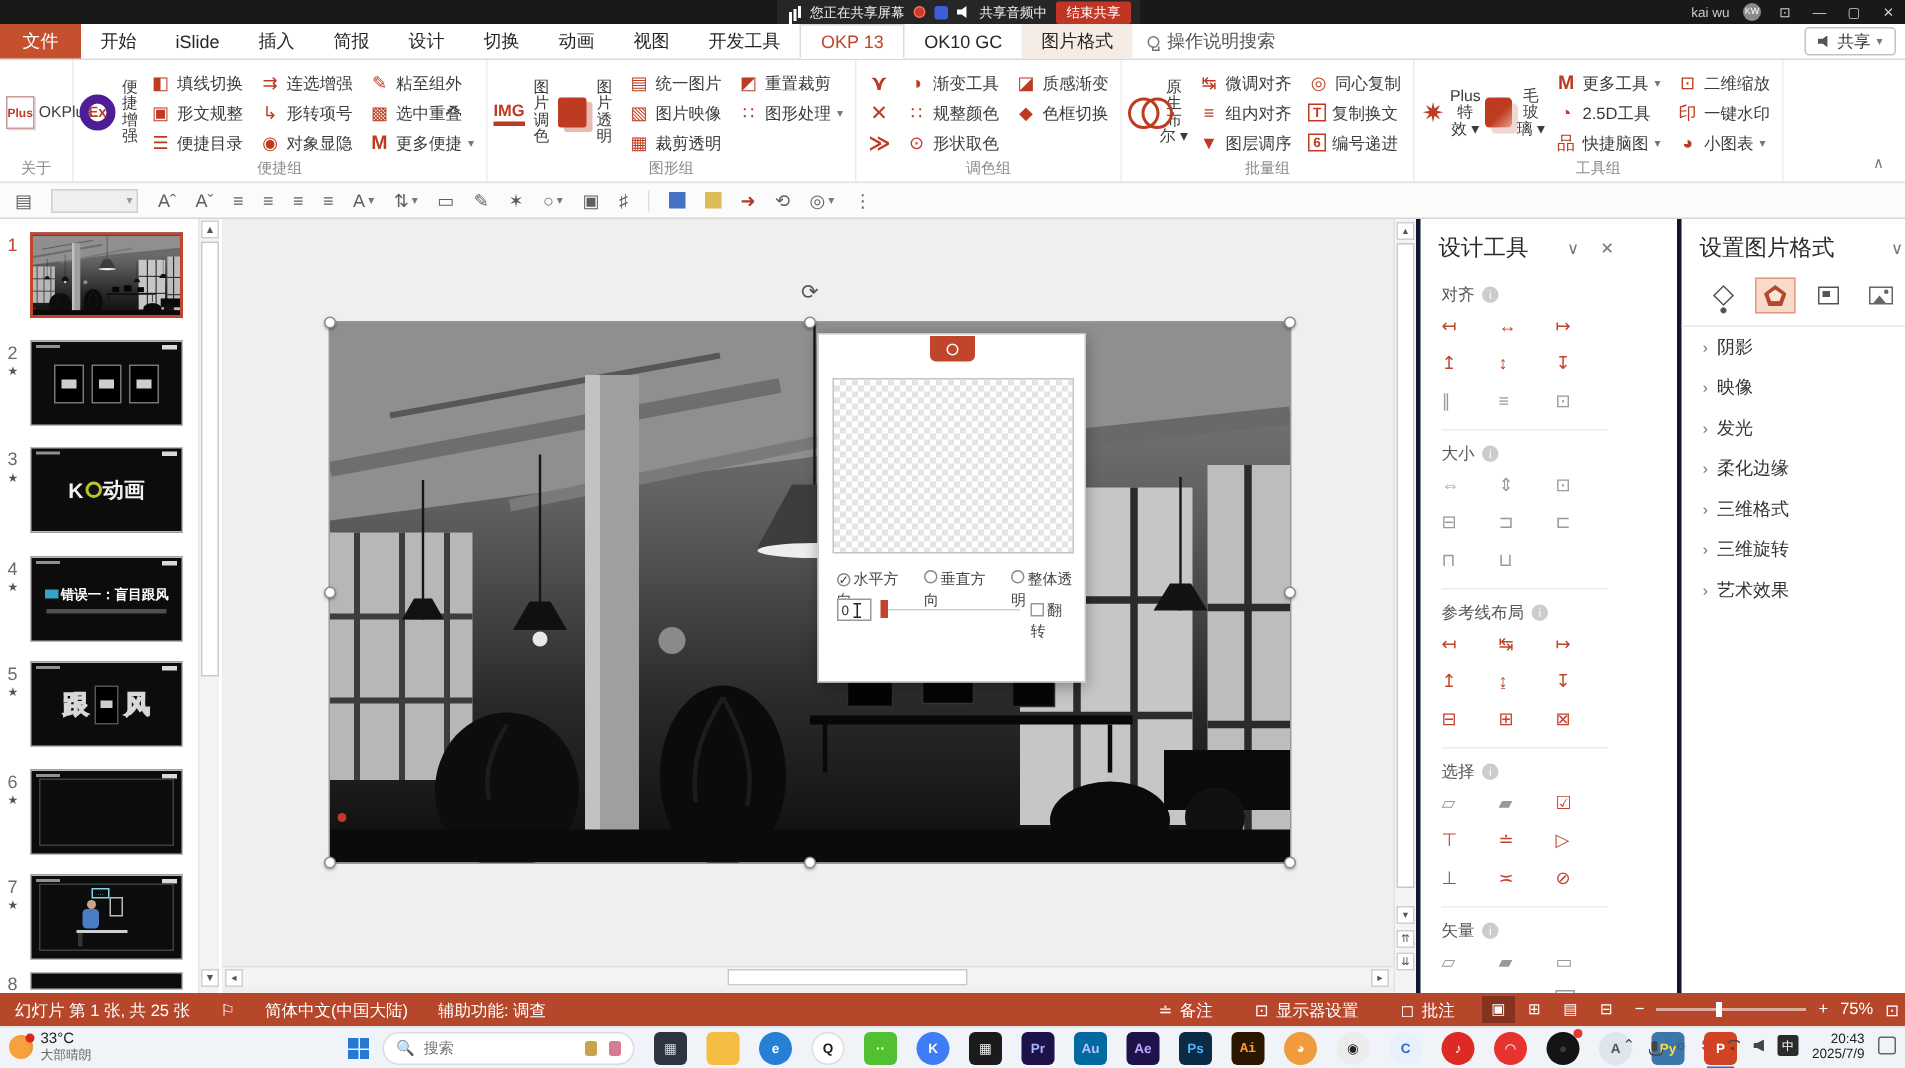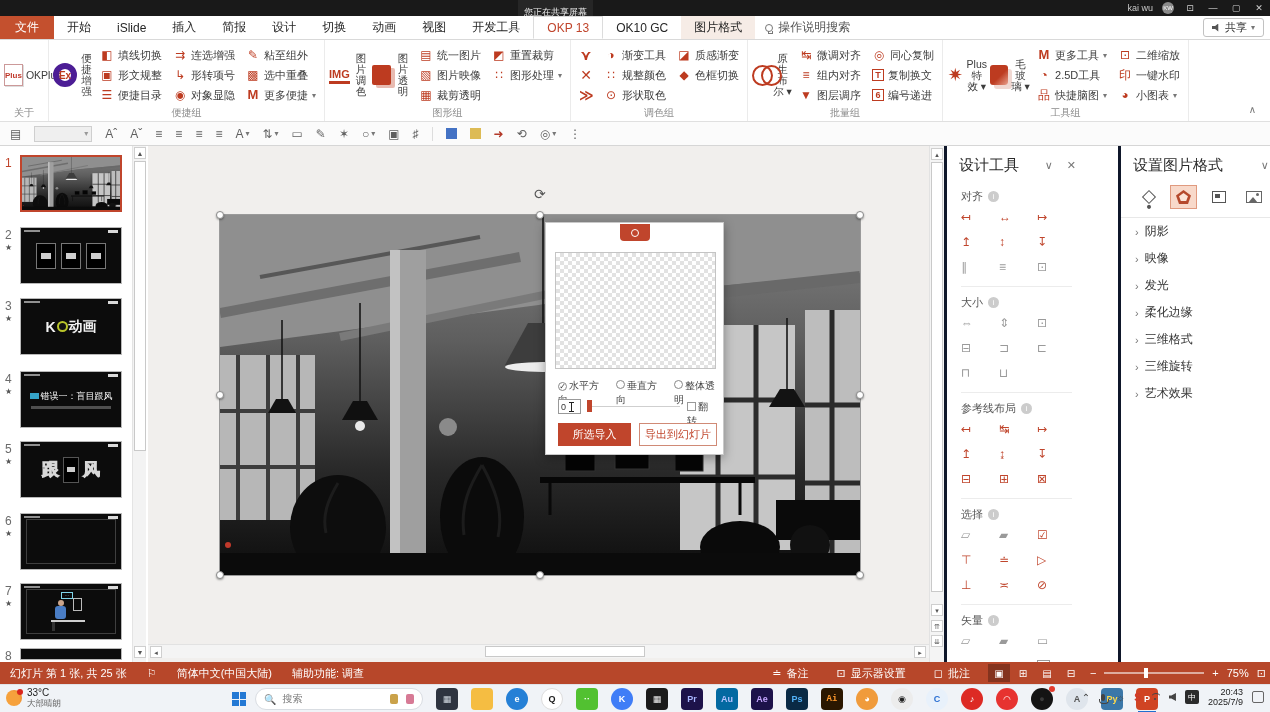--- a/index.html
+++ b/index.html
@@ -1,19 +1,19 @@
 <!DOCTYPE html>
 <html><head>
 <meta charset="utf-8">
 <style>
 *{margin:0;padding:0;box-sizing:border-box;}
 html,body{width:1270px;height:712px;overflow:hidden;font-family:"Liberation Sans","DejaVu Sans",sans-serif;background:#fff;}
 
 #titlebar{position:absolute;left:0;top:0;width:1270px;height:16px;background:#191919;display:flex;align-items:center;}
-.share-pill{position:absolute;left:518px;top:0;height:16px;display:flex;align-items:center;gap:6px;color:#eee;font-size:9px;padding:0 6px;background:#262626;flex-direction:column;}
+.share-pill{position:absolute;left:518px;top:0;height:16px;display:flex;align-items:center;gap:6px;color:#eee;font-size:9px;padding:0 6px;background:#262626;}
 .bars{width:2px;height:8px;background:#fff;box-shadow:-3px 2px 0 0 #fff,-6px 4px 0 0 #fff;margin-left:8px;}
 .rec-dot{width:8px;height:8px;border-radius:50%;background:#d23b2c;border:1px solid #ff6b5b;}
 .pause-ic{width:9px;height:9px;background:#3a5fd9;border-radius:2px;}
 .spk{width:9px;height:8px;background:#fff;clip-path:polygon(0 30%,35% 30%,70% 0,70% 100%,35% 70%,0 70%);}
 .end-share{background:#c13524;color:#fff;font-size:9px;border:none;border-radius:2px;padding:1px 7px;}
 .tb-right{position:absolute;right:4px;top:0;height:16px;display:flex;align-items:center;gap:9px;color:#c9c9c9;font-size:9px;}
 .avatar{width:12px;height:12px;border-radius:50%;background:#8a8a8a;color:#fff;font-size:6px;display:flex;align-items:center;justify-content:center;}
 .winbtn{color:#cfcfcf;font-size:9px;width:14px;text-align:center;}
 
 #tabrow{position:absolute;left:0;top:16px;width:1270px;height:24px;background:#fff;border-bottom:1px solid #d9d9d9;display:flex;align-items:stretch;font-size:12px;color:#262626;}
@@ -66,21 +66,21 @@
 .thumb{position:absolute;left:20px;top:0;width:102px;height:57px;border:1px solid #b9b9b9;background:#0c0c0c;overflow:hidden;}
 .thumb.sel{border:2px solid #c0452c;}
 .thumb svg{display:block;width:100%;height:100%;}
 .th-logo{position:absolute;left:3px;top:2px;width:16px;height:2px;background:rgba(255,255,255,.55);}
 .th-btn{position:absolute;right:3px;top:2px;width:10px;height:3px;background:rgba(255,255,255,.85);}
 .th-triple{position:absolute;left:0;top:0;right:0;bottom:0;display:flex;align-items:center;justify-content:center;gap:5px;}
 .th-card{width:20px;height:26px;background:#000;border:1px solid #777;display:flex;align-items:center;justify-content:center;}
 .th-card i{width:10px;height:6px;background:#cfcfcf;display:block;}
 .th-ko{position:absolute;inset:0;display:flex;align-items:center;justify-content:center;gap:1px;color:#f2f2f2;font-weight:bold;font-size:14px;}
 .th-ring{width:11px;height:11px;border:2px solid #b9c42a;border-radius:50%;display:inline-block;background:#111;}
-.th-err{position:absolute;left:0;right:0;top:18px;text-align:center;color:#fff;font-weight:normal;font-size:9px;}
+.th-err{position:absolute;left:0;right:0;top:18px;text-align:center;color:#fff;font-weight:bold;font-size:9px;}
 .th-tag{display:inline-block;width:9px;height:6px;background:#35a3c8;margin-right:2px;}
 .th-sub{position:absolute;left:10px;right:10px;top:34px;height:3px;background:rgba(255,255,255,.28);}
 .th-follow{position:absolute;inset:0;display:flex;align-items:center;justify-content:center;gap:4px;}
 .th-outchar{font-size:17px;font-weight:900;color:transparent;-webkit-text-stroke:1px #d8d8d8;}
 .th-center{width:16px;height:26px;background:#000;border:1px solid #555;display:flex;align-items:center;justify-content:center;}
 .th-center i{width:8px;height:5px;background:#ccc;}
 .th-inner{position:absolute;left:5px;top:5px;right:5px;bottom:5px;border:1px solid #3f3f3f;}
 .p-screen{position:absolute;left:52px;top:14px;width:9px;height:13px;border:1px solid #bbb;}
 .p-bubble{position:absolute;left:40px;top:8px;width:12px;height:7px;border:1px solid #7fd4e8;font-size:4px;color:#7fd4e8;line-height:6px;text-align:center;}
 .p-body{position:absolute;left:34px;top:22px;width:11px;height:13px;background:#4a7dc4;border-radius:3px;}
@@ -807,24 +807,20 @@
     <div class="dlg-row">
       <span class="dlg-input">
         <span>0</span><span class="ibeam"></span>
       </span>
       <span class="dlg-track"></span>
       <span class="dlg-handle"></span>
       <label class="dlg-flip">
         <span class="cbx"></span><span>翻转</span>
       </label>
     </div>
-    <div class="dlg-btns">
-      <button class="btn-primary">所选导入</button>
-      <button class="btn-outline">导出到幻灯片</button>
-    </div>
   </div>
 
   <div id="hscroll">
     <div class="sb-btn" style="top:1px;left:2px;">◂</div>
     <div class="sb-thumb" style="top:1px;left:337px;width:160px;height:11px;"></div>
     <div class="sb-btn" style="top:1px;left:766px;">▸</div>
   </div>
   <div id="vscroll">
     <div class="sb-btn" style="top:2px;">▴</div>
     <div class="sb-thumb" style="top:16px;height:430px;"></div>

